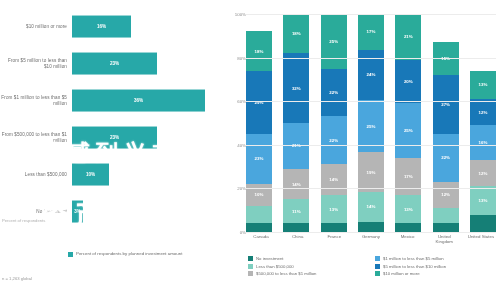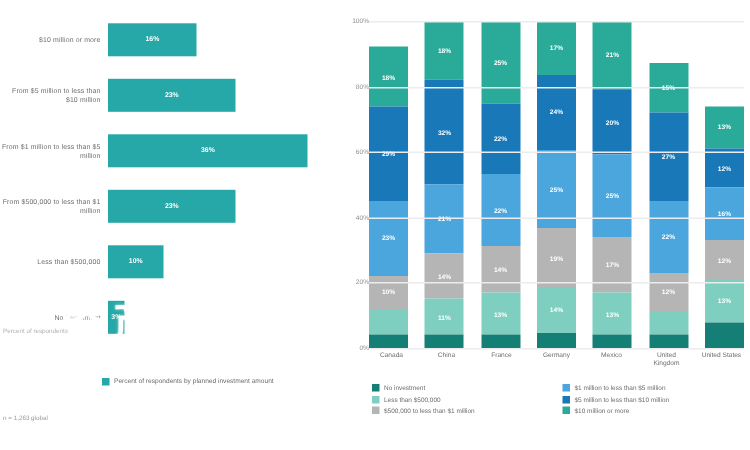--- a/index.html
+++ b/index.html
@@ -316,14 +316,15 @@
           <span class="lg-sw" style="background: rgb(181, 181, 181);"></span>
           <span class="lg-tx">$500,000 to less than $1 million</span>
         </div>
         <div class="lg-item">
           <span class="lg-sw" style="background: rgb(42, 171, 154);"></span>
           <span class="lg-tx">$10 million or more</span>
         </div>
       </div>
   </div>
 
+  <div class="watermark" id="wm-row1">我感到兴奋，围</div>
   <div class="watermark" id="wm-row2">资产的财富</div>
 </div>
 
 </body></html>

